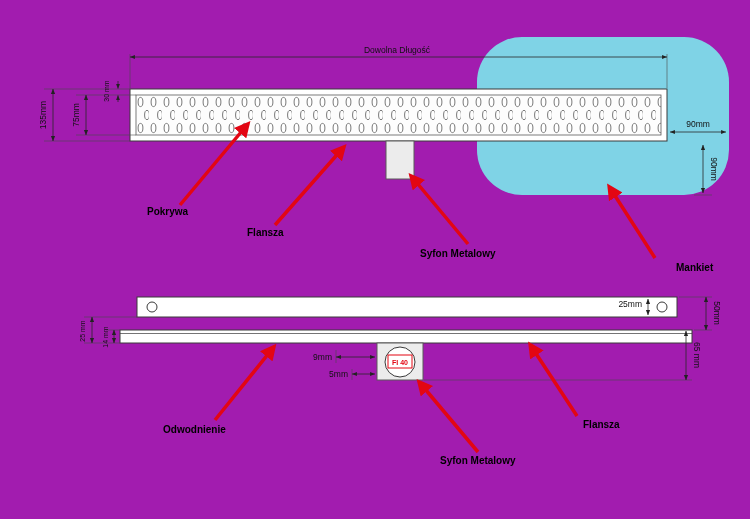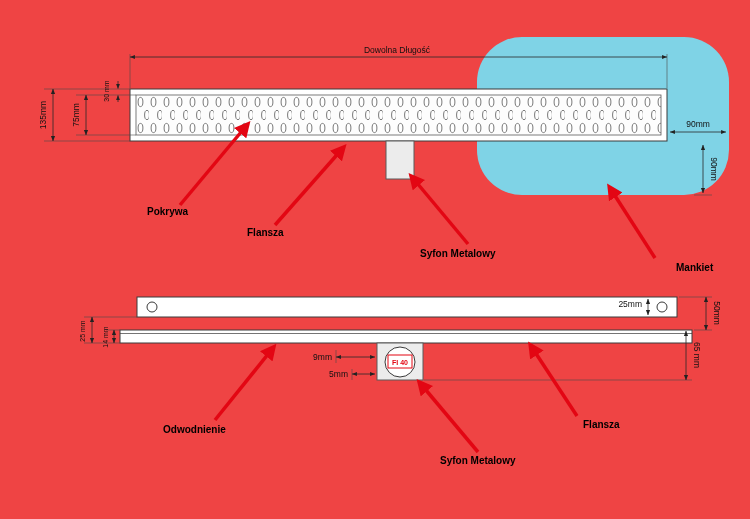--- a/index.html
+++ b/index.html
@@ -1,17 +1,17 @@
 <!DOCTYPE html>
 <html style="--arrow-red: #e30613; --mankiet-blue: #7fd3e6; --line-dark: #3a3a3a;"><head>
 <meta charset="utf-8">
 <style>
   html,body { margin:0; padding:0; background:#ffffff; }
   .canvas {
-    position:relative; width:750px; height:519px; background:#ef4444;
+    position:relative; width:750px; height:519px; background:#a21caf;
     font-family:"Liberation Sans", sans-serif; overflow:hidden;
   }
   svg { display:block; }
   svg text { font-family:"Liberation Sans", sans-serif; }
 
   .part      { stroke:#3a3a3a; stroke-width:1; fill:#ffffff; }
   .part-grey { stroke:#5a5a5a; stroke-width:1; fill:#ececec; }
   .thinline  { stroke:#3a3a3a; stroke-width:0.7; fill:none; }
   .ext       { stroke:#4a4a4a; stroke-width:0.6; fill:none; }
   .dim       { stroke:#2a2a2a; stroke-width:0.8; fill:none; }

